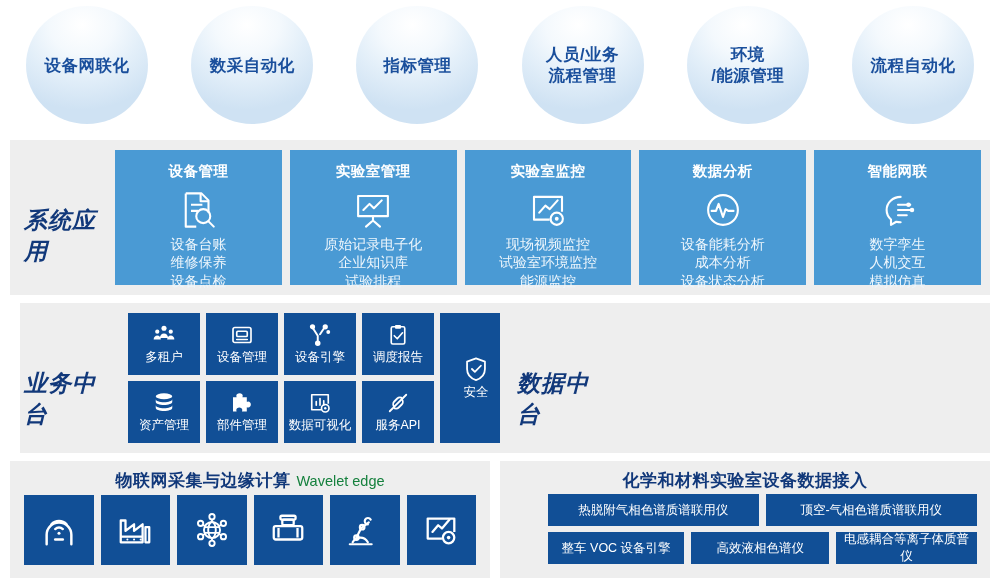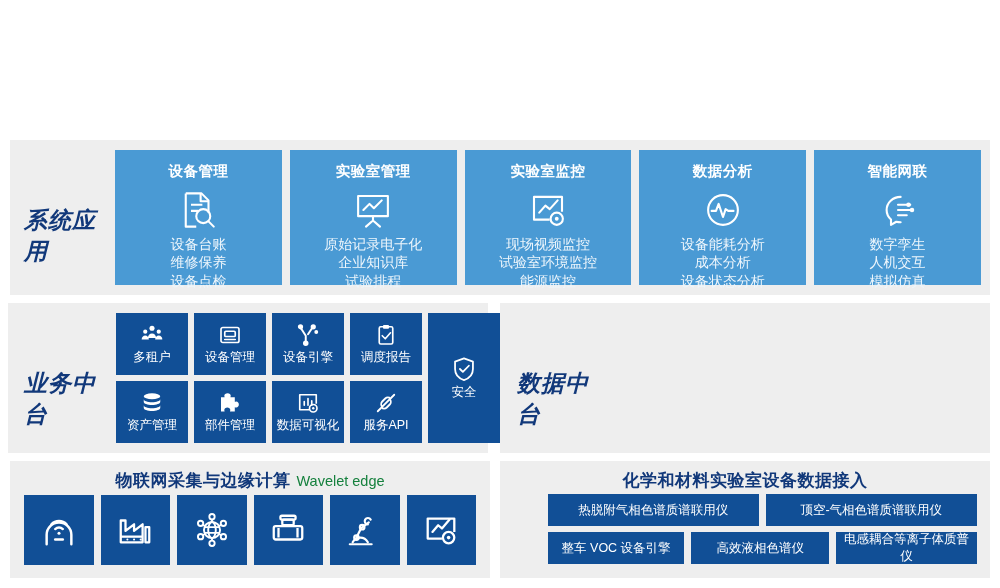--- a/index.html
+++ b/index.html
@@ -44,21 +44,21 @@
   .sys-card{
     flex:1;background:#4a9ad4;color:#ffffff;
     display:flex;flex-direction:column;align-items:center;
     padding-top:12px;box-sizing:border-box;
   }
   .sys-card .t{font-size:14.5px;font-weight:bold;letter-spacing:.5px;}
   .sys-card .ico{height:44px;margin:8px 0 4px;display:flex;align-items:center;justify-content:center;}
   .sys-card .sub{font-size:14px;line-height:1.32;text-align:center;color:#eef6fc;}
 
   
-  #panel-biz{left:8px;top:303px;width:480px;height:150px;}
+  #panel-biz{left:20px;top:303px;width:480px;height:150px;}
   #label-biz{left:24px;top:368px;width:92px;}
   #panel-data{left:500px;top:303px;width:490px;height:150px;}
   #label-data{left:517px;top:368px;width:92px;}
 
   .tile-wrap{position:absolute;display:flex;gap:6px;}
   .tile-col{display:flex;flex-direction:column;gap:6px;}
   .tile{
     background:#114f96;color:#ffffff;display:flex;flex-direction:column;
     align-items:center;justify-content:center;text-align:center;
     font-size:12.5px;line-height:1.22;box-sizing:border-box;
@@ -101,20 +101,40 @@
   .lab-row.r2 .b2{width:152px;}
   .lab-row.r2 .b3{width:155px;}
 
   svg{display:block;}
 </style>
 </head>
 <body>
 
 <div class="page">
 
+  <div class="bubble-row">
+    <div class="bubble">
+        <span>设备网联化</span>
+      </div>
+    <div class="bubble">
+        <span>数采自动化</span>
+      </div>
+    <div class="bubble">
+        <span>指标管理</span>
+      </div>
+    <div class="bubble">
+        <span>人员/业务<br>流程管理</span>
+      </div>
+    <div class="bubble">
+        <span>环境<br>/能源管理</span>
+      </div>
+    <div class="bubble">
+        <span>流程自动化</span>
+      </div>
+  </div>
 
   <div class="panel" id="panel-sys">
     <div class="sys-cards">
 
       <div class="sys-card">
         <div class="t">设备管理</div>
         <div class="ico">
           <svg width="42" height="42" viewBox="0 0 48 48" fill="none" stroke="#fff" stroke-width="2.4">
             <path d="M10 5h18l8 8v14" stroke-linejoin="round"></path>
             <path d="M10 5v38h12" stroke-linejoin="round"></path>

